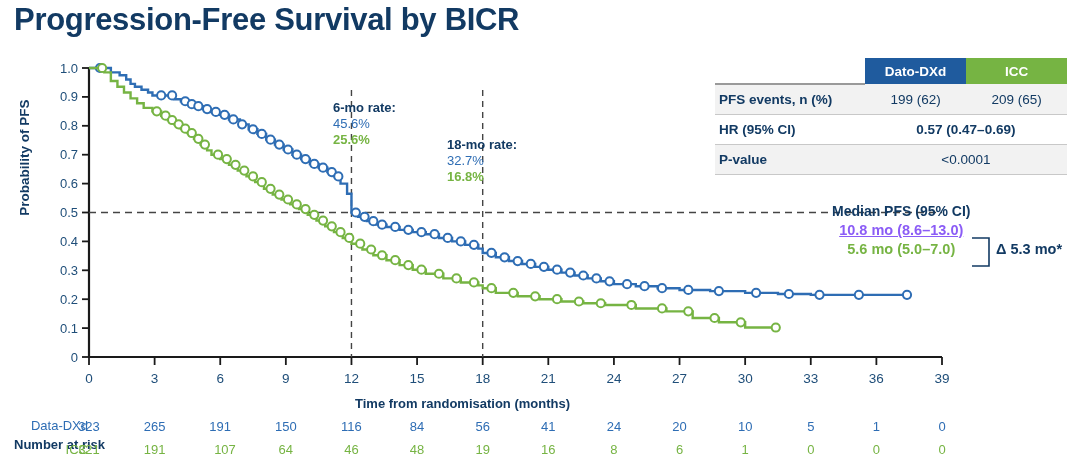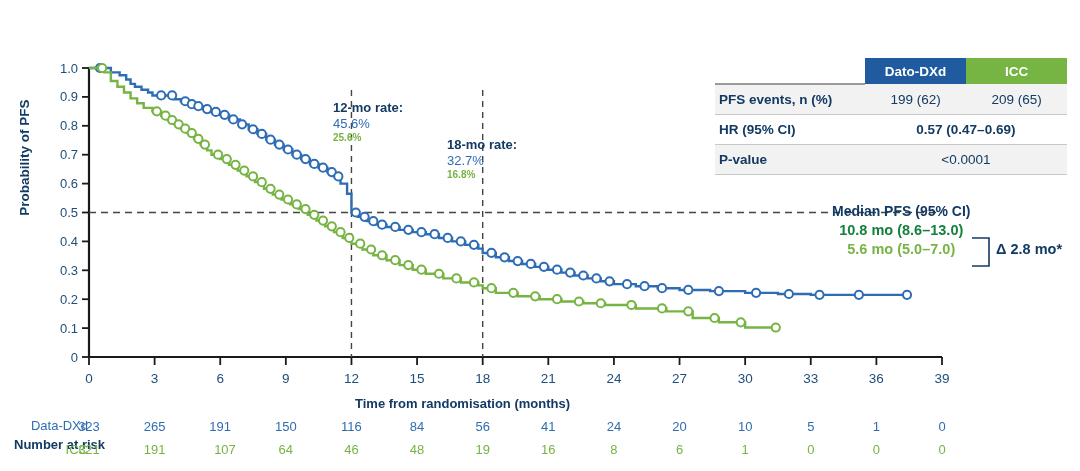--- a/index.html
+++ b/index.html
@@ -86,21 +86,21 @@
     font-size: 14px;
     font-weight: bold;
     white-space: nowrap;
   }
   .median-row {
     font-size: 14.5px;
     font-weight: bold;
     white-space: nowrap;
     margin-top: 3px;
   }
-  .median-row.blue { color: #15803d; }
+  .median-row.blue { color: #8b5cf6; text-decoration: underline; }
   .median-row.green { color: #76b443; }
   #delta-wrap {
     position: absolute;
     left: 971px;
     top: 229px;
     width: 110px;
     height: 46px;
   }
   #delta-label {
     position: absolute;
@@ -121,21 +121,21 @@
     font-size: 13px;
     font-weight: bold;
   }
   .rate-annot .v-blue {
     font-size: 13px;
     font-weight: normal;
     color: #2e6db4;
     margin-top: 1px;
   }
   .rate-annot .v-green {
-    font-size: 10px;
+    font-size: 13px;
     font-weight: bold;
     color: #76b443;
     margin-top: 1px;
   }
   #annot-12 { left: 333px; top: 100px; }
   #annot-18 { left: 447px; top: 137px; }
   
   #y-axis-title {
     position: absolute;
     left: -46px;
@@ -188,20 +188,21 @@
     position: absolute;
     left: 0;
     top: 0;
   }
 </style>
 </head>
 <body>
 
 <div id="page">
 
+  <div id="slide-title">Progression-Free Survival by BICR</div>
 
   <svg id="plot-svg" width="1080" height="471">
       <line x1="82" y1="68" x2="89" y2="68" stroke="#1a1a1a" stroke-width="1.8"></line>
       <text x="78" y="72.5" text-anchor="end" font-family="&quot;Liberation Sans&quot;, sans-serif" font-size="13" fill="#1f4e79">1.0</text>
       <line x1="82" y1="96.89999999999998" x2="89" y2="96.89999999999998" stroke="#1a1a1a" stroke-width="1.8"></line>
       <text x="78" y="101.39999999999998" text-anchor="end" font-family="&quot;Liberation Sans&quot;, sans-serif" font-size="13" fill="#1f4e79">0.9</text>
       <line x1="82" y1="125.79999999999998" x2="89" y2="125.79999999999998" stroke="#1a1a1a" stroke-width="1.8"></line>
       <text x="78" y="130.29999999999998" text-anchor="end" font-family="&quot;Liberation Sans&quot;, sans-serif" font-size="13" fill="#1f4e79">0.8</text>
       <line x1="82" y1="154.70000000000002" x2="89" y2="154.70000000000002" stroke="#1a1a1a" stroke-width="1.8"></line>
       <text x="78" y="159.20000000000002" text-anchor="end" font-family="&quot;Liberation Sans&quot;, sans-serif" font-size="13" fill="#1f4e79">0.7</text>
@@ -352,21 +353,21 @@
       <circle cx="688.2871794871794" cy="311.338" r="4.1" fill="#ffffff" stroke="#76b443" stroke-width="2"></circle>
       <circle cx="714.5333333333334" cy="317.985" r="4.1" fill="#ffffff" stroke="#76b443" stroke-width="2"></circle>
       <circle cx="740.7794871794872" cy="322.32" r="4.1" fill="#ffffff" stroke="#76b443" stroke-width="2"></circle>
       <circle cx="775.7743589743588" cy="327.522" r="4.1" fill="#ffffff" stroke="#76b443" stroke-width="2"></circle>
     </svg>
 
   <div id="y-axis-title">Probability of PFS</div>
   <div id="x-axis-title">Time from randomisation (months)</div>
 
   <div class="rate-annot" id="annot-12">
-    <div class="hdr">12-mo rate:</div>
+    <div class="hdr">6-mo rate:</div>
     <div class="v-blue">45.6%</div>
     <div class="v-green">25.6%</div>
   </div>
 
   <div class="rate-annot" id="annot-18">
     <div class="hdr">18-mo rate:</div>
     <div class="v-blue">32.7%</div>
     <div class="v-green">16.8%</div>
   </div>
 
@@ -395,21 +396,21 @@
 
   <div id="median-block">
     <div id="median-title">Median PFS (95% CI)</div>
     <div class="median-row blue">10.8 mo (8.6–13.0)</div>
     <div class="median-row green">5.6 mo (5.0–7.0)</div>
   </div>
   <div id="delta-wrap">
     <svg width="110" height="46">
       <path d="M 1 9 L 18 9 L 18 37 L 1 37" fill="none" stroke="#123a63" stroke-width="1.6"></path>
     </svg>
-    <div id="delta-label">Δ 2.8 mo*</div>
+    <div id="delta-label">Δ 5.3 mo*</div>
   </div>
 
   <div id="risk-heading">Number at risk</div>
   <div class="risk-row-label blue">Data-DXd</div>
   <div class="risk-row-label green">ICC</div>
   <div id="risk-values">
       <div class="risk-val blue" style="left: 69px;">323</div>
       <div class="risk-val blue" style="left: 134.615px;">265</div>
       <div class="risk-val blue" style="left: 200.231px;">191</div>
       <div class="risk-val blue" style="left: 265.846px;">150</div>

